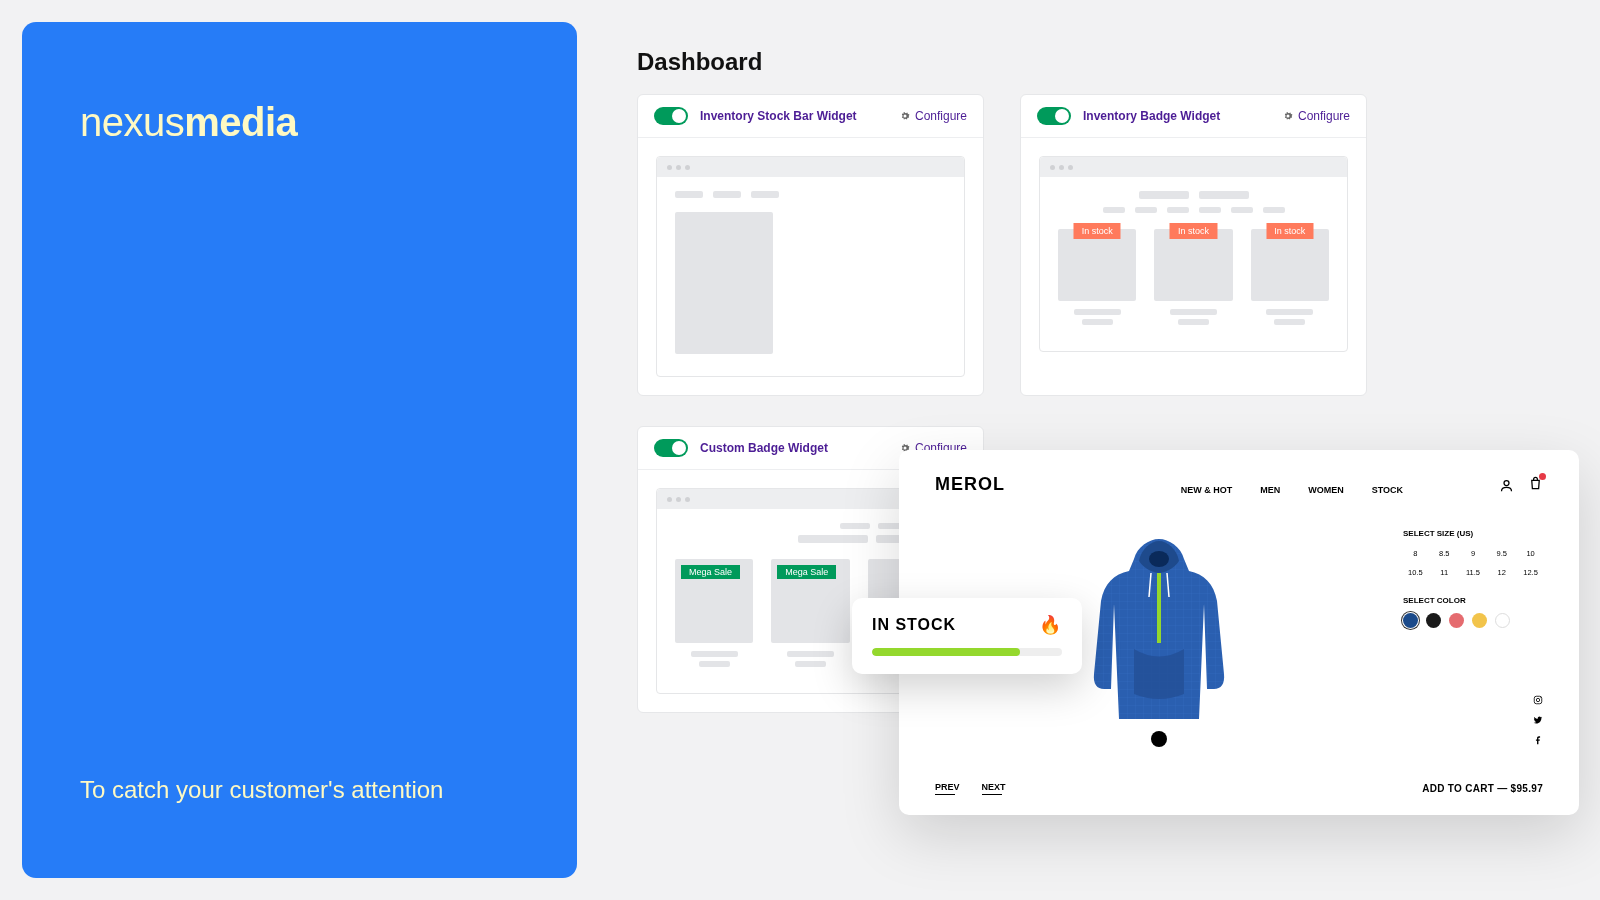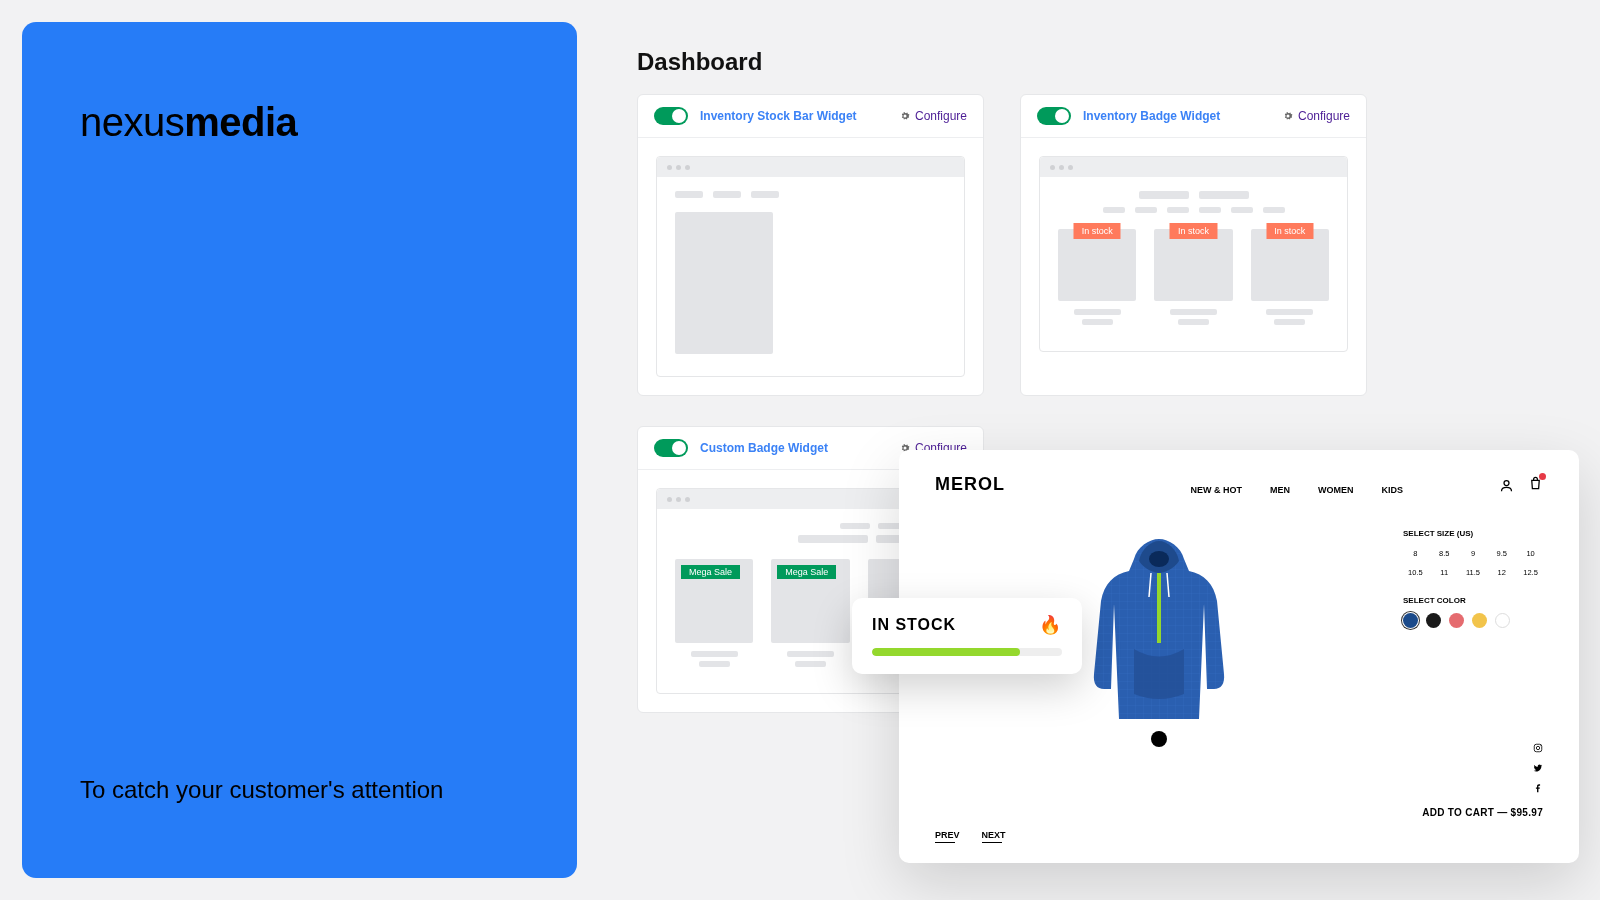--- a/index.html
+++ b/index.html
@@ -1,34 +1,34 @@
 <!DOCTYPE html>
 <html><head>
 <meta charset="utf-8">
 <style>
 * { margin: 0; padding: 0; box-sizing: border-box; }
 body { font-family: -apple-system, BlinkMacSystemFont, 'Segoe UI', Arial, sans-serif; background: #f2f2f3; width: 1600px; height: 900px; overflow: hidden; }
 .canvas { display: flex; width: 100%; height: 100%; padding: 22px; gap: 60px; }
 
 
-.promo-panel { width: 555px; background: #267cf7; border-radius: 14px; padding: 78px 58px 70px; color: #000000; display: flex; flex-direction: column; }
+.promo-panel { width: 555px; background: #267cf7; border-radius: 14px; padding: 78px 58px 70px; color: #fef9c3; display: flex; flex-direction: column; }
 .brand { font-size: 40px; font-weight: 300; letter-spacing: -0.5px; }
 .brand b { font-weight: 700; }
 .headline { font-size: 48px; font-weight: 600; line-height: 1.25; margin-top: 78px; letter-spacing: -0.5px; }
 .subtext { margin-top: auto; font-size: 24px; font-weight: 300; line-height: 1.45; }
 
 
 .right-area { position: relative; flex: 1; }
 .dash-title { font-size: 24px; font-weight: 700; color: #111; margin-top: 26px; margin-bottom: 18px; }
 .widgets-row { display: flex; gap: 36px; }
 .widget-card { width: 347px; background: #fff; border: 1px solid #e6e7e9; border-radius: 6px; }
 .widget-header { display: flex; align-items: center; padding: 12px 16px; border-bottom: 1px solid #edeef0; }
 .toggle { width: 34px; height: 18px; background: #009a5b; border-radius: 9px; position: relative; margin-right: 12px; cursor: pointer; }
 .toggle::after { content: ''; position: absolute; width: 14px; height: 14px; background: #fff; border-radius: 50%; top: 2px; right: 2px; }
-.widget-name { font-size: 12px; font-weight: 600; color: #3b82f6; flex: 1; }
+.widget-name { font-size: 12px; font-weight: 600; color: #4c1d95; flex: 1; }
 .configure { display: flex; align-items: center; gap: 4px; font-size: 12px; color: #4c1d95; cursor: pointer; }
 .gear { width: 12px; height: 12px; }
 
 .preview { padding: 18px; }
 .browser { background: #fff; border: 1px solid #e5e6e8; border-radius: 4px; }
 .browser-bar { height: 20px; background: #edeef0; display: flex; align-items: center; padding-left: 10px; gap: 4px; border-radius: 4px 4px 0 0; }
 .dot { width: 5px; height: 5px; background: #d0d1d4; border-radius: 50%; }
 .browser-body { padding: 14px 18px 22px; }
 
 
@@ -85,21 +85,21 @@
 .pc-section-title { font-weight: 700; font-size: 8px; margin-bottom: 8px; }
 .sizes { display: grid; grid-template-columns: repeat(5, 1fr); gap: 4px; margin-bottom: 16px; }
 .size { text-align: center; padding: 3px 0; font-size: 7.5px; cursor: pointer; }
 .colors { display: flex; gap: 8px; }
 .color { width: 15px; height: 15px; border-radius: 50%; cursor: pointer; }
 .color.sel { box-shadow: 0 0 0 1px #fff, 0 0 0 2px #333; }
 .socials { position: absolute; right: 36px; bottom: 70px; display: flex; flex-direction: column; gap: 10px; }
 .social { width: 10px; height: 10px; }
 
 .pc-footer { display: flex; align-items: center; margin-top: 52px; border-top: 1px solid transparent; }
-.prevnext { display: flex; gap: 22px; font-size: 9px; font-weight: 700; margin-top: 48px; }
+.prevnext { display: flex; gap: 22px; font-size: 9px; font-weight: 700; }
 .pn { display: flex; flex-direction: column; gap: 2px; cursor: pointer; }
 .pn-arrow { height: 1px; background: #000; width: 20px; position: relative; }
 .addcart { margin-left: auto; font-size: 10px; font-weight: 800; letter-spacing: 0.3px; }
 
 
 .stock-popup { position: absolute; top: 576px; left: 215px; width: 230px; background: #fff; border-radius: 10px; box-shadow: 0 14px 40px rgba(0,0,0,0.18); padding: 16px 20px 18px; }
 .sp-row { display: flex; align-items: center; justify-content: space-between; }
 .sp-text { font-size: 16px; font-weight: 800; letter-spacing: 1px; }
 .sp-fire { font-size: 18px; }
 .sp-bar { margin-top: 12px; height: 8px; background: #eee; border-radius: 4px; overflow: hidden; }
@@ -284,21 +284,21 @@
       </div>
     </div>
 
     <div class="product-card">
       <div class="pc-header">
         <div class="pc-logo">MEROL</div>
         <div class="pc-nav">
           <span>NEW &amp; HOT</span>
           <span>MEN</span>
           <span>WOMEN</span>
-          <span>KIDS</span>
+          <span>STOCK</span>
         </div>
         <div class="pc-icons">
           <svg class="pc-icon" viewBox="0 0 24 24" fill="none" stroke="#000" stroke-width="2">
               <circle cx="12" cy="8" r="4"></circle>
               <path d="M4 21c0-4 4-6 8-6s8 2 8 6"></path>
             </svg>
           <div style="position:relative">
             <svg class="pc-icon" viewBox="0 0 24 24" fill="none" stroke="#000" stroke-width="2">
                 <path d="M6 7h12l-1 13H7L6 7z"></path>
                 <path d="M9 7V5a3 3 0 016 0v2"></path>

